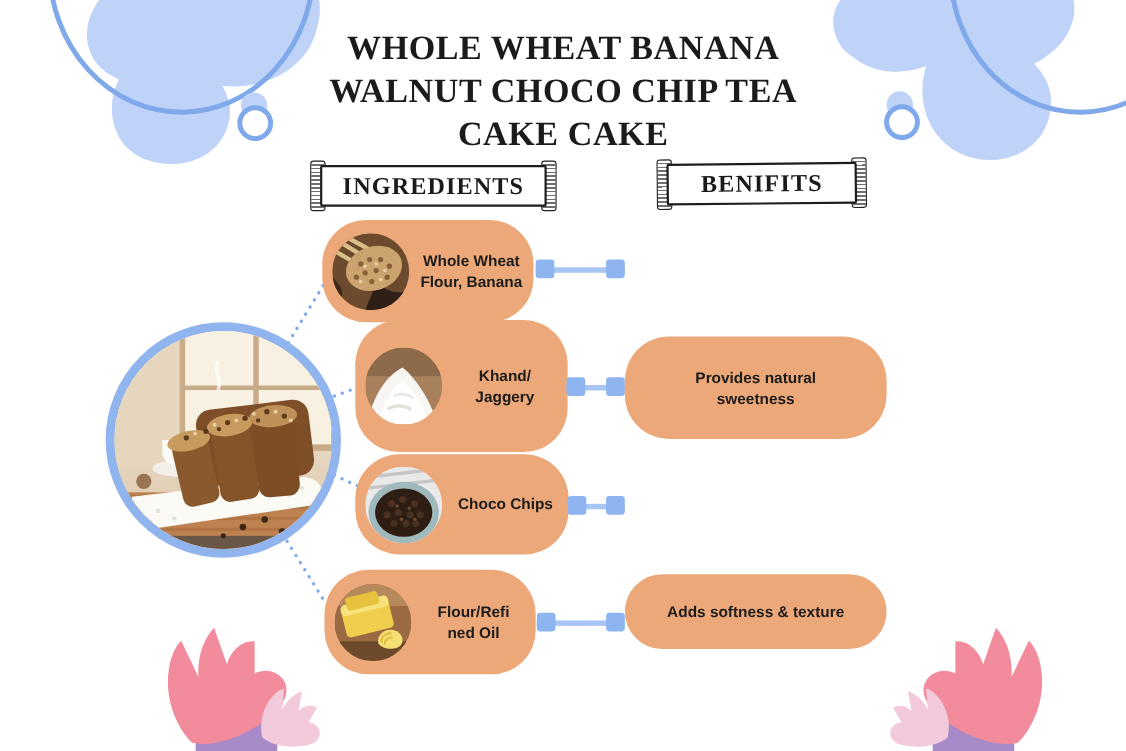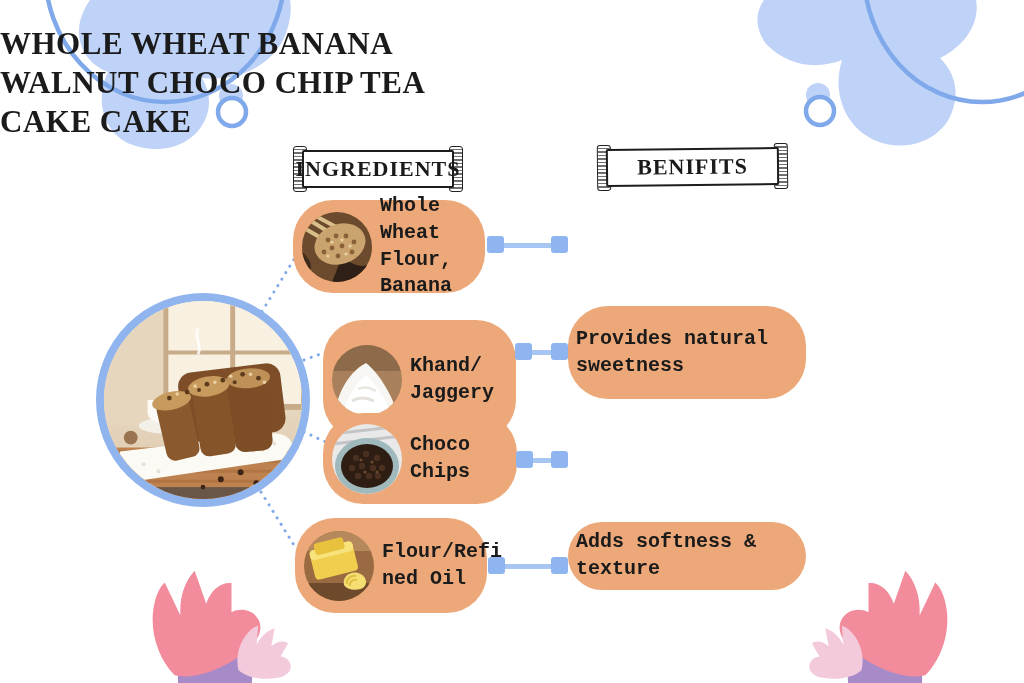--- a/index.html
+++ b/index.html
@@ -6,21 +6,21 @@
   .canvas{
     position:relative;width:1024px;height:683px;background:#ffffff;
     overflow:hidden;font-family:"Liberation Sans",sans-serif;
     margin:0 auto;
   }
   .pre{white-space:pre-line;}
   svg{display:block;}
 
   
   .title{
-    position:absolute;left:0;right:0;top:24px;margin:0;
+    position:absolute;left:0;right:0;top:24px;margin:0;text-align:center;
     font-family:"Liberation Serif",serif;font-weight:700;
     font-size:31px;line-height:39px;letter-spacing:.5px;
     color:var(--text-dark,#161616);
   }
 
   
   .banner{position:absolute;height:44px;}
   .banner-body{
     position:absolute;left:9px;right:9px;top:3px;bottom:3px;
     background:#ffffff;border:2px solid #1d1d1d;border-radius:2px;
@@ -30,38 +30,38 @@
     position:absolute;top:-1px;bottom:-1px;width:12px;z-index:0;
     background:repeating-linear-gradient(180deg,#ffffff 0 2px,#6f6f6f 2px 3.5px);
     border:1.5px solid #222;border-radius:3px;
   }
   .banner-roll.left{left:0;}
   .banner-roll.right{right:0;}
   .banner-label{
     font-family:"Liberation Serif",serif;font-weight:700;font-size:22px;
     letter-spacing:1px;color:#1a1a1a;
   }
-  #banner-ingredients{left:293px;top:147px;width:170px;}
+  #banner-ingredients{left:282px;top:147px;width:224px;}
   #banner-benefits{left:597px;top:145px;width:191px;transform:rotate(-.6deg);}
 
   
   .pill{
     position:absolute;background:var(--pill,#ECA878);border-radius:40px;
     display:flex;align-items:center;
   }
   .pill-text{
-    flex:1;font-weight:700;font-size:20px;line-height:1.33;
-    color:var(--text-dark,#1c1c1c);padding:0 8px;font-family:Liberation Mono, monospace;
+    flex:1;text-align:center;font-weight:700;font-size:14px;line-height:1.33;
+    color:var(--text-dark,#1c1c1c);padding:0 8px;
   }
   .pill-photo{
     width:70px;height:70px;border-radius:50%;overflow:hidden;flex:0 0 70px;
     margin-left:9px;
   }
   #ing-1{left:293px;top:200px;width:192px;height:93px;}
-  #ing-2{left:323px;top:320px;width:193px;height:120px;}
+  #ing-2{left:323px;top:291px;width:193px;height:120px;}
   #ing-3{left:323px;top:413px;width:194px;height:91px;}
   #ing-4{left:295px;top:518px;width:192px;height:95px;}
   .benefit{justify-content:center;}
   #ben-1{left:568px;top:198px;width:238px;height:95px;}
   #ben-2{left:568px;top:306px;width:238px;height:93px;}
   #ben-3{left:568px;top:416px;width:238px;height:90px;}
   #ben-4{left:568px;top:522px;width:238px;height:68px;}
 
   
   .connector{

